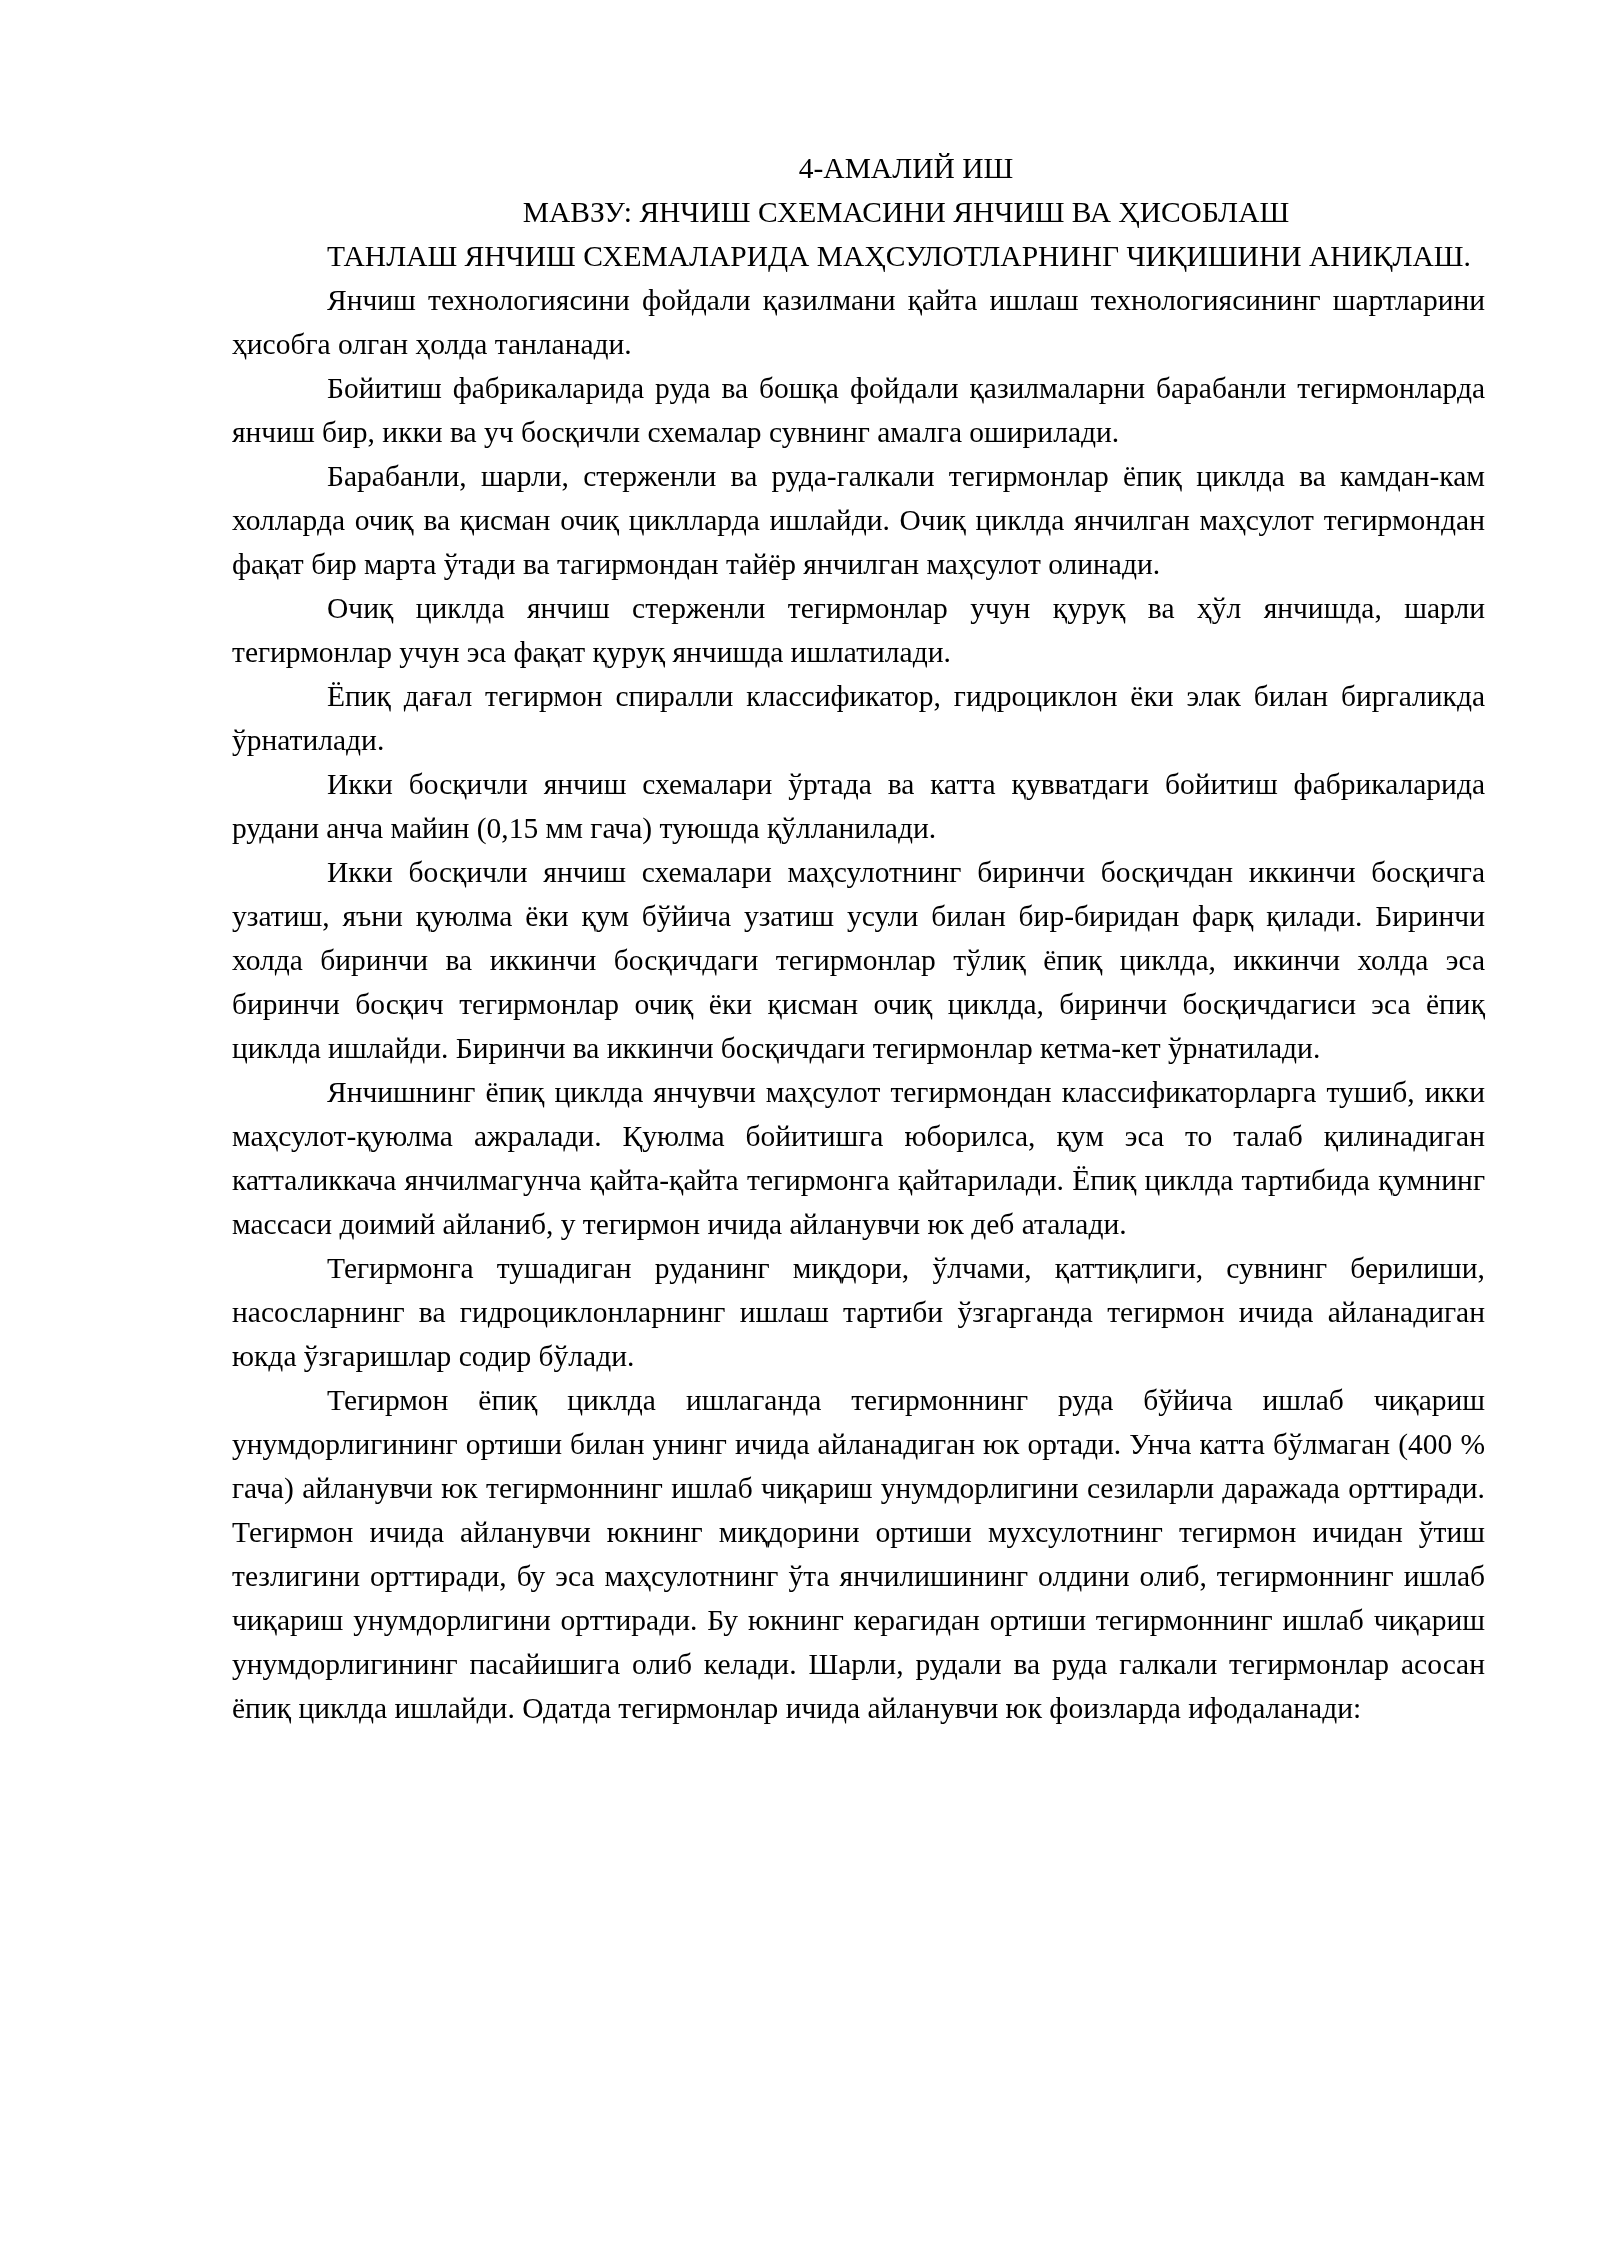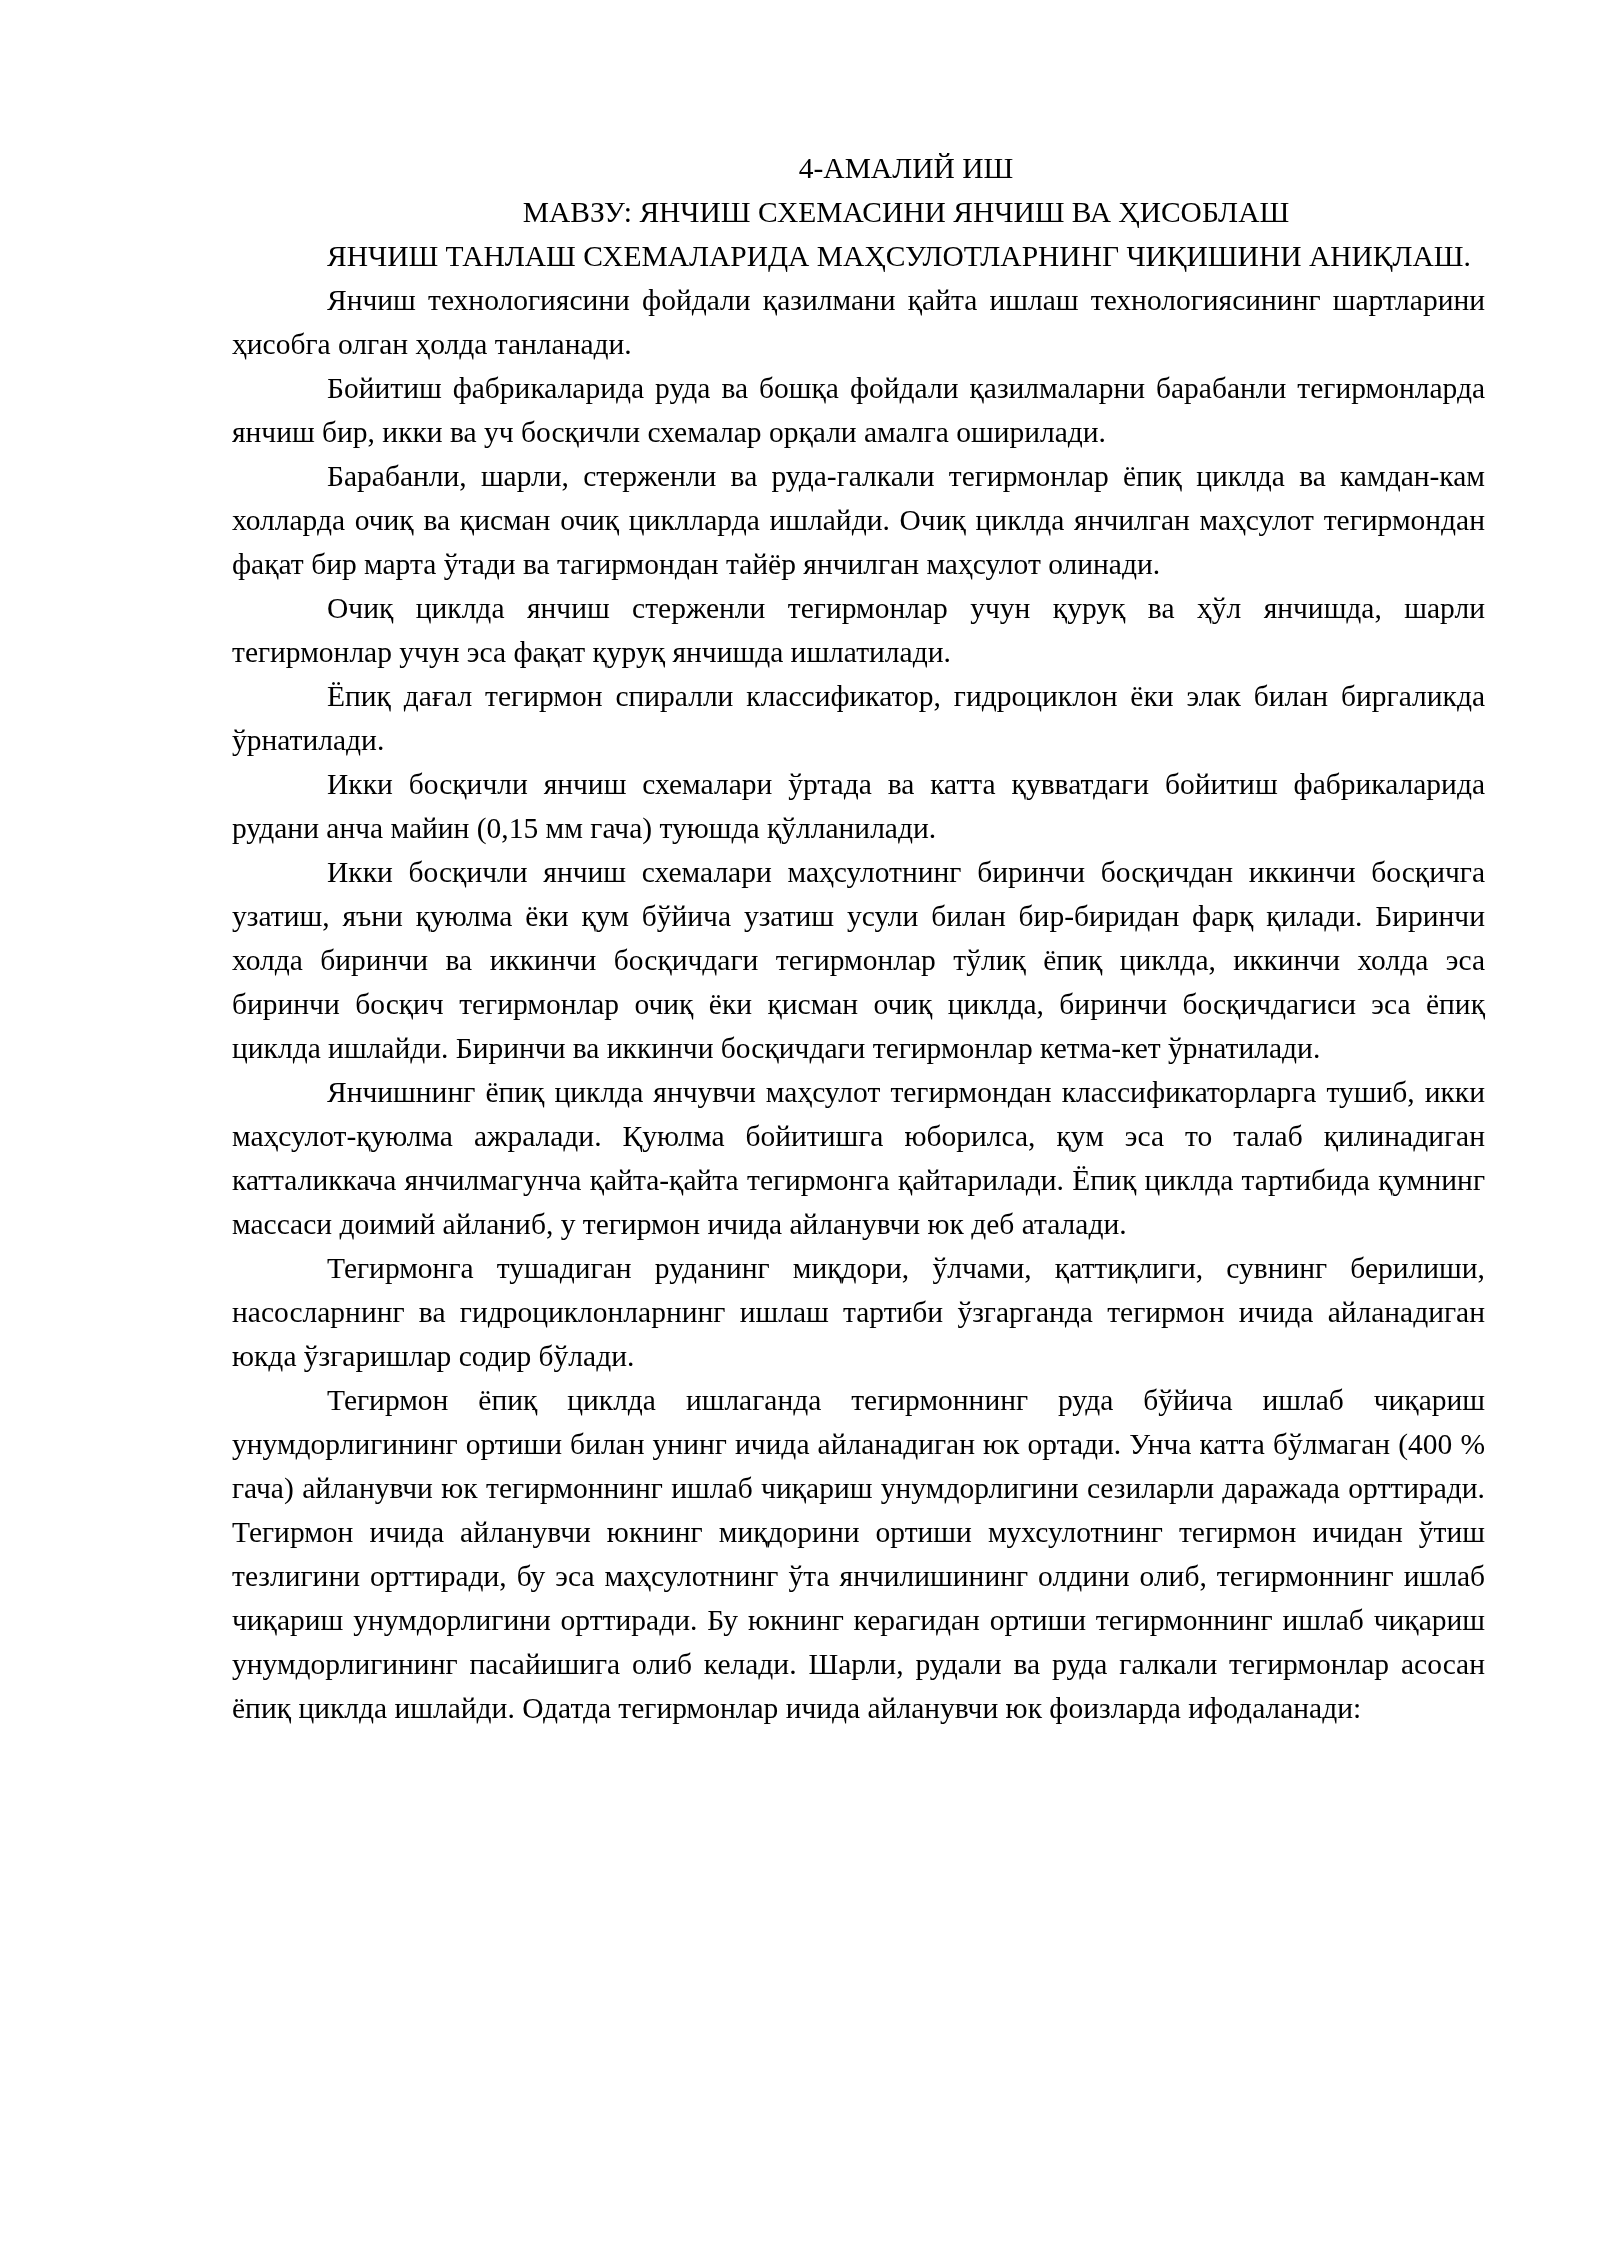--- a/index.html
+++ b/index.html
@@ -44,25 +44,25 @@
     text-align: justify;
     text-indent: 95px;
   }
 </style>
 </head>
 <body>
 
 <div class="page">
   <h1 class="title-center">4-АМАЛИЙ ИШ</h1>
   <h2 class="title-center">МАВЗУ: ЯНЧИШ СХЕМАСИНИ ЯНЧИШ ВА ҲИСОБЛАШ</h2>
-  <p class="title-justified">ЯНЧИШ ТАНЛАШ СХЕМАЛАРИДА МАҲСУЛОТЛАРНИНГ ЧИҚИШИНИ АНИҚЛАШ.</p>
+  <p class="title-justified">ТАНЛАШ ЯНЧИШ СХЕМАЛАРИДА МАҲСУЛОТЛАРНИНГ ЧИҚИШИНИ АНИҚЛАШ.</p>
 
   <div class="doc-body">
     <p>Янчиш технологиясини фойдали қазилмани қайта ишлаш технологиясининг шартларини ҳисобга олган ҳолда танланади.</p>
-    <p>Бойитиш фабрикаларида руда ва бошқа фойдали қазилмаларни барабанли тегирмонларда янчиш бир, икки ва уч босқичли схемалар орқали амалга оширилади.</p>
+    <p>Бойитиш фабрикаларида руда ва бошқа фойдали қазилмаларни барабанли тегирмонларда янчиш бир, икки ва уч босқичли схемалар сувнинг амалга оширилади.</p>
     <p>Барабанли, шарли, стерженли ва руда-галкали тегирмонлар ёпиқ циклда ва камдан-кам холларда очиқ ва қисман очиқ циклларда ишлайди. Очиқ циклда янчилган маҳсулот тегирмондан фақат бир марта ўтади ва тагирмондан тайёр янчилган маҳсулот олинади.</p>
     <p>Очиқ циклда янчиш стерженли тегирмонлар учун қуруқ ва ҳўл янчишда, шарли тегирмонлар учун эса фақат қуруқ янчишда ишлатилади.</p>
     <p>Ёпиқ дағал тегирмон спиралли классификатор, гидроциклон ёки элак билан биргаликда ўрнатилади.</p>
     <p>Икки босқичли янчиш схемалари ўртада ва катта қувватдаги бойитиш фабрикаларида рудани анча майин (0,15 мм гача) туюшда қўлланилади.</p>
     <p>Икки босқичли янчиш схемалари маҳсулотнинг биринчи босқичдан иккинчи босқичга узатиш, яъни қуюлма ёки қум бўйича узатиш усули билан бир-биридан фарқ қилади. Биринчи холда биринчи ва иккинчи босқичдаги тегирмонлар тўлиқ ёпиқ циклда, иккинчи холда эса биринчи босқич тегирмонлар очиқ ёки қисман очиқ циклда, биринчи босқичдагиси эса ёпиқ циклда ишлайди. Биринчи ва иккинчи босқичдаги тегирмонлар кетма-кет ўрнатилади.</p>
     <p>Янчишнинг ёпиқ циклда янчувчи маҳсулот тегирмондан классификаторларга тушиб, икки маҳсулот-қуюлма ажралади. Қуюлма бойитишга юборилса, қум эса то талаб қилинадиган катталиккача янчилмагунча қайта-қайта тегирмонга қайтарилади. Ёпиқ циклда тартибида қумнинг массаси доимий айланиб, у тегирмон ичида айланувчи юк деб аталади.</p>
     <p>Тегирмонга тушадиган руданинг миқдори, ўлчами, қаттиқлиги, сувнинг берилиши, насосларнинг ва гидроциклонларнинг ишлаш тартиби ўзгарганда тегирмон ичида айланадиган юкда ўзгаришлар содир бўлади.</p>
     <p>Тегирмон ёпиқ циклда ишлаганда тегирмоннинг руда бўйича ишлаб чиқариш унумдорлигининг ортиши билан унинг ичида айланадиган юк ортади. Унча катта бўлмаган (400 % гача) айланувчи юк тегирмоннинг ишлаб чиқариш унумдорлигини сезиларли даражада орттиради. Тегирмон ичида айланувчи юкнинг миқдорини ортиши мухсулотнинг тегирмон ичидан ўтиш тезлигини орттиради, бу эса маҳсулотнинг ўта янчилишининг олдини олиб, тегирмоннинг ишлаб чиқариш унумдорлигини орттиради. Бу юкнинг керагидан ортиши тегирмоннинг ишлаб чиқариш унумдорлигининг пасайишига олиб келади. Шарли, рудали ва руда галкали тегирмонлар асосан ёпиқ циклда ишлайди. Одатда тегирмонлар ичида айланувчи юк фоизларда ифодаланади:</p>
   </div>
 </div>

